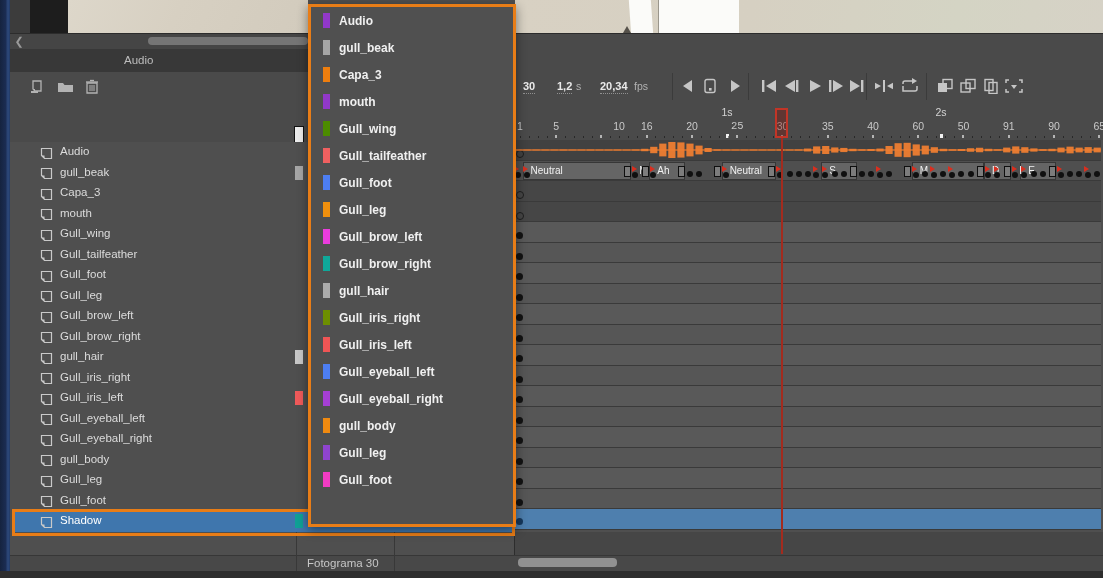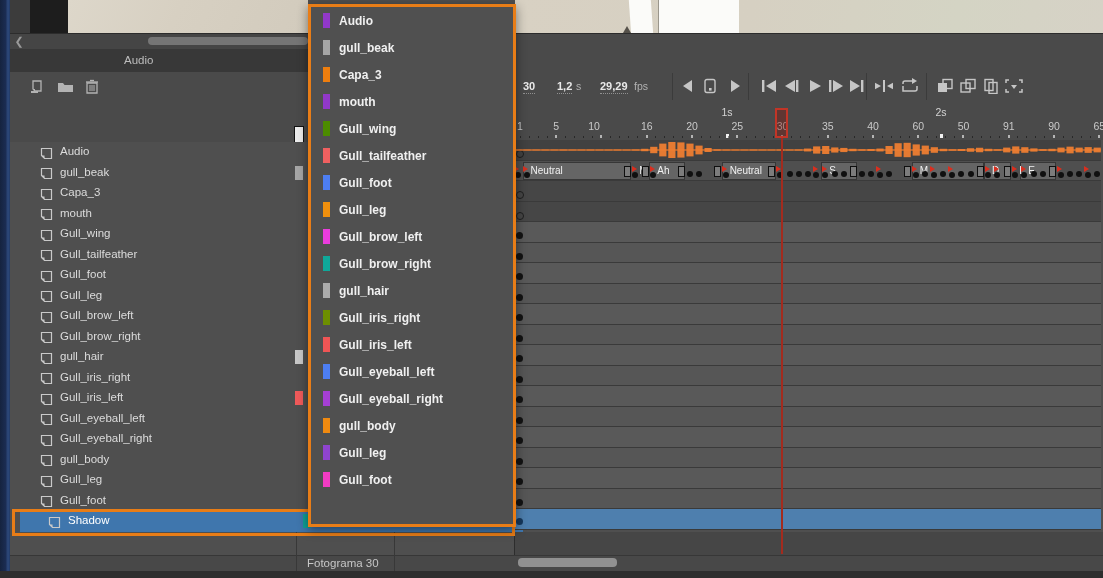--- a/index.html
+++ b/index.html
@@ -275,37 +275,37 @@
           </svg></span>
         <span class="lname">Gull_leg</span>
       </div>
       <div class="lrow" style="top: 348.5px;">
         <span class="lic"><svg width="13" height="13" viewBox="0 0 13 13">
             <path d="M1.5 1.5h10v10h-7l-3-3z" fill="none" stroke="#c9c9c9" stroke-width="1.2"></path>
             <path d="M1.5 8.5l3 3v-3z" fill="#c9c9c9"></path>
           </svg></span>
         <span class="lname">Gull_foot</span>
       </div>
-      <div class="lrow sel" style="top: 369px; margin-left: 8px;">
+      <div class="lrow sel" style="top: 369px;">
         <span class="lic"><svg width="13" height="13" viewBox="0 0 13 13">
             <path d="M1.5 1.5h10v10h-7l-3-3z" fill="none" stroke="#c9c9c9" stroke-width="1.2"></path>
             <path d="M1.5 8.5l3 3v-3z" fill="#c9c9c9"></path>
           </svg></span>
         <span class="lname">Shadow</span>
         <span class="lmark" style="background:#10a095"></span>
       </div>
     </div>
   <div class="abs" id="sel-rect"></div>
   <div class="abs" id="left-bottom"></div>
 
   <div class="abs" id="transport">
       <span class="hot" style="left:8px">30</span>
       <span class="hot" style="left:42px">1,2</span>
       <span class="hot-unit" style="left:61px">s</span>
-      <span class="hot" style="left:85px">29,29</span>
+      <span class="hot" style="left:85px">20,34</span>
       <span class="hot-unit" style="left:119px">fps</span>
       <span class="tsep" style="left:157px"></span>
       <span class="tsep" style="left:233px"></span>
       <span class="tsep" style="left:351px"></span>
       <span class="tsep" style="left:411px"></span>
       <span class="tbtn" style="left:163px">
         <svg width="22" height="16" viewBox="0 0 22 16">
           <path d="M14 2L5 8l9 6z" fill="#c6c6c6"></path>
         </svg>
       </span>
@@ -384,24 +384,24 @@
         <svg width="22" height="16" viewBox="0 0 22 16">
           <path d="M2 5V2h3M15 2h3v3M18 11v3h-3M5 14H2v-3" fill="none" stroke="#c6c6c6" stroke-width="1.5"></path>
           <path d="M7 7h6l-3 4z" fill="#c6c6c6"></path>
         </svg>
       </span>
     </div>
 
   <div class="abs" id="ruler">
       <span class="rnum" style="left: 5.025px;">1</span>
       <span class="rnum" style="left: 41.225px;">5</span>
-      <span class="rnum" style="left: 79px;">10</span>
+      <span class="rnum" style="left: 104px;">10</span>
       <span class="rnum" style="left: 131.725px;">16</span>
       <span class="rnum" style="left: 176.975px;">20</span>
-      <span class="rnum" style="left: 222.225px;">25</span>
+      <span class="rnum" style="left: 222.225px; font-family: Liberation Mono, monospace;">25</span>
       <span class="rnum" style="left: 267.475px;">30</span>
       <span class="rnum" style="left: 312.725px;">35</span>
       <span class="rnum" style="left: 357.975px;">40</span>
       <span class="rnum" style="left: 403.225px;">60</span>
       <span class="rnum" style="left: 448.475px;">50</span>
       <span class="rnum" style="left: 493.725px;">91</span>
       <span class="rnum" style="left: 538.975px;">90</span>
       <span class="rnum" style="left: 584.225px;">65</span>
       <span class="rsec" style="left: 212px;">1s</span>
       <span class="rtick tsecond" style="left: 211px; top: 31px; width: 3px; height: 4px;"></span>

